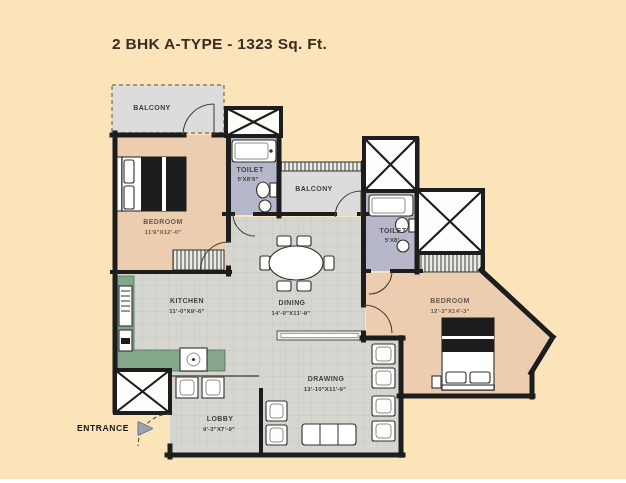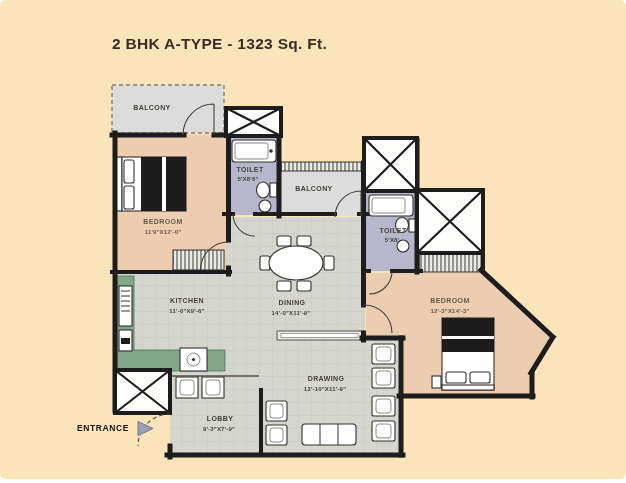--- a/index.html
+++ b/index.html
@@ -2,21 +2,20 @@
 <html><head>
 <meta charset="utf-8">
 <style>
   html,body{margin:0;padding:0;}
   .stage{
     position:relative;
     width:626px;height:479px;
     background:#fce4ba;
     overflow:hidden;
     font-family:"Liberation Sans", sans-serif;
-    border-radius:6px;
   }
   svg{position:absolute;left:0;top:0;}
   .wall{stroke:#1d1d1d;fill:none;stroke-linecap:square;}
   .w5{stroke-width:5;}
   .w4{stroke-width:4;}
   .thinline{stroke:#57524a;stroke-width:1.4;fill:none;}
   .fixt{fill:#ffffff;stroke:#33302c;stroke-width:1.1;}
   .fixt-inner{fill:none;stroke:#8d8a84;stroke-width:1;}
   .dark{fill:#1c1c1c;}
   .arc{fill:none;stroke:#4a443c;stroke-width:1.1;}

